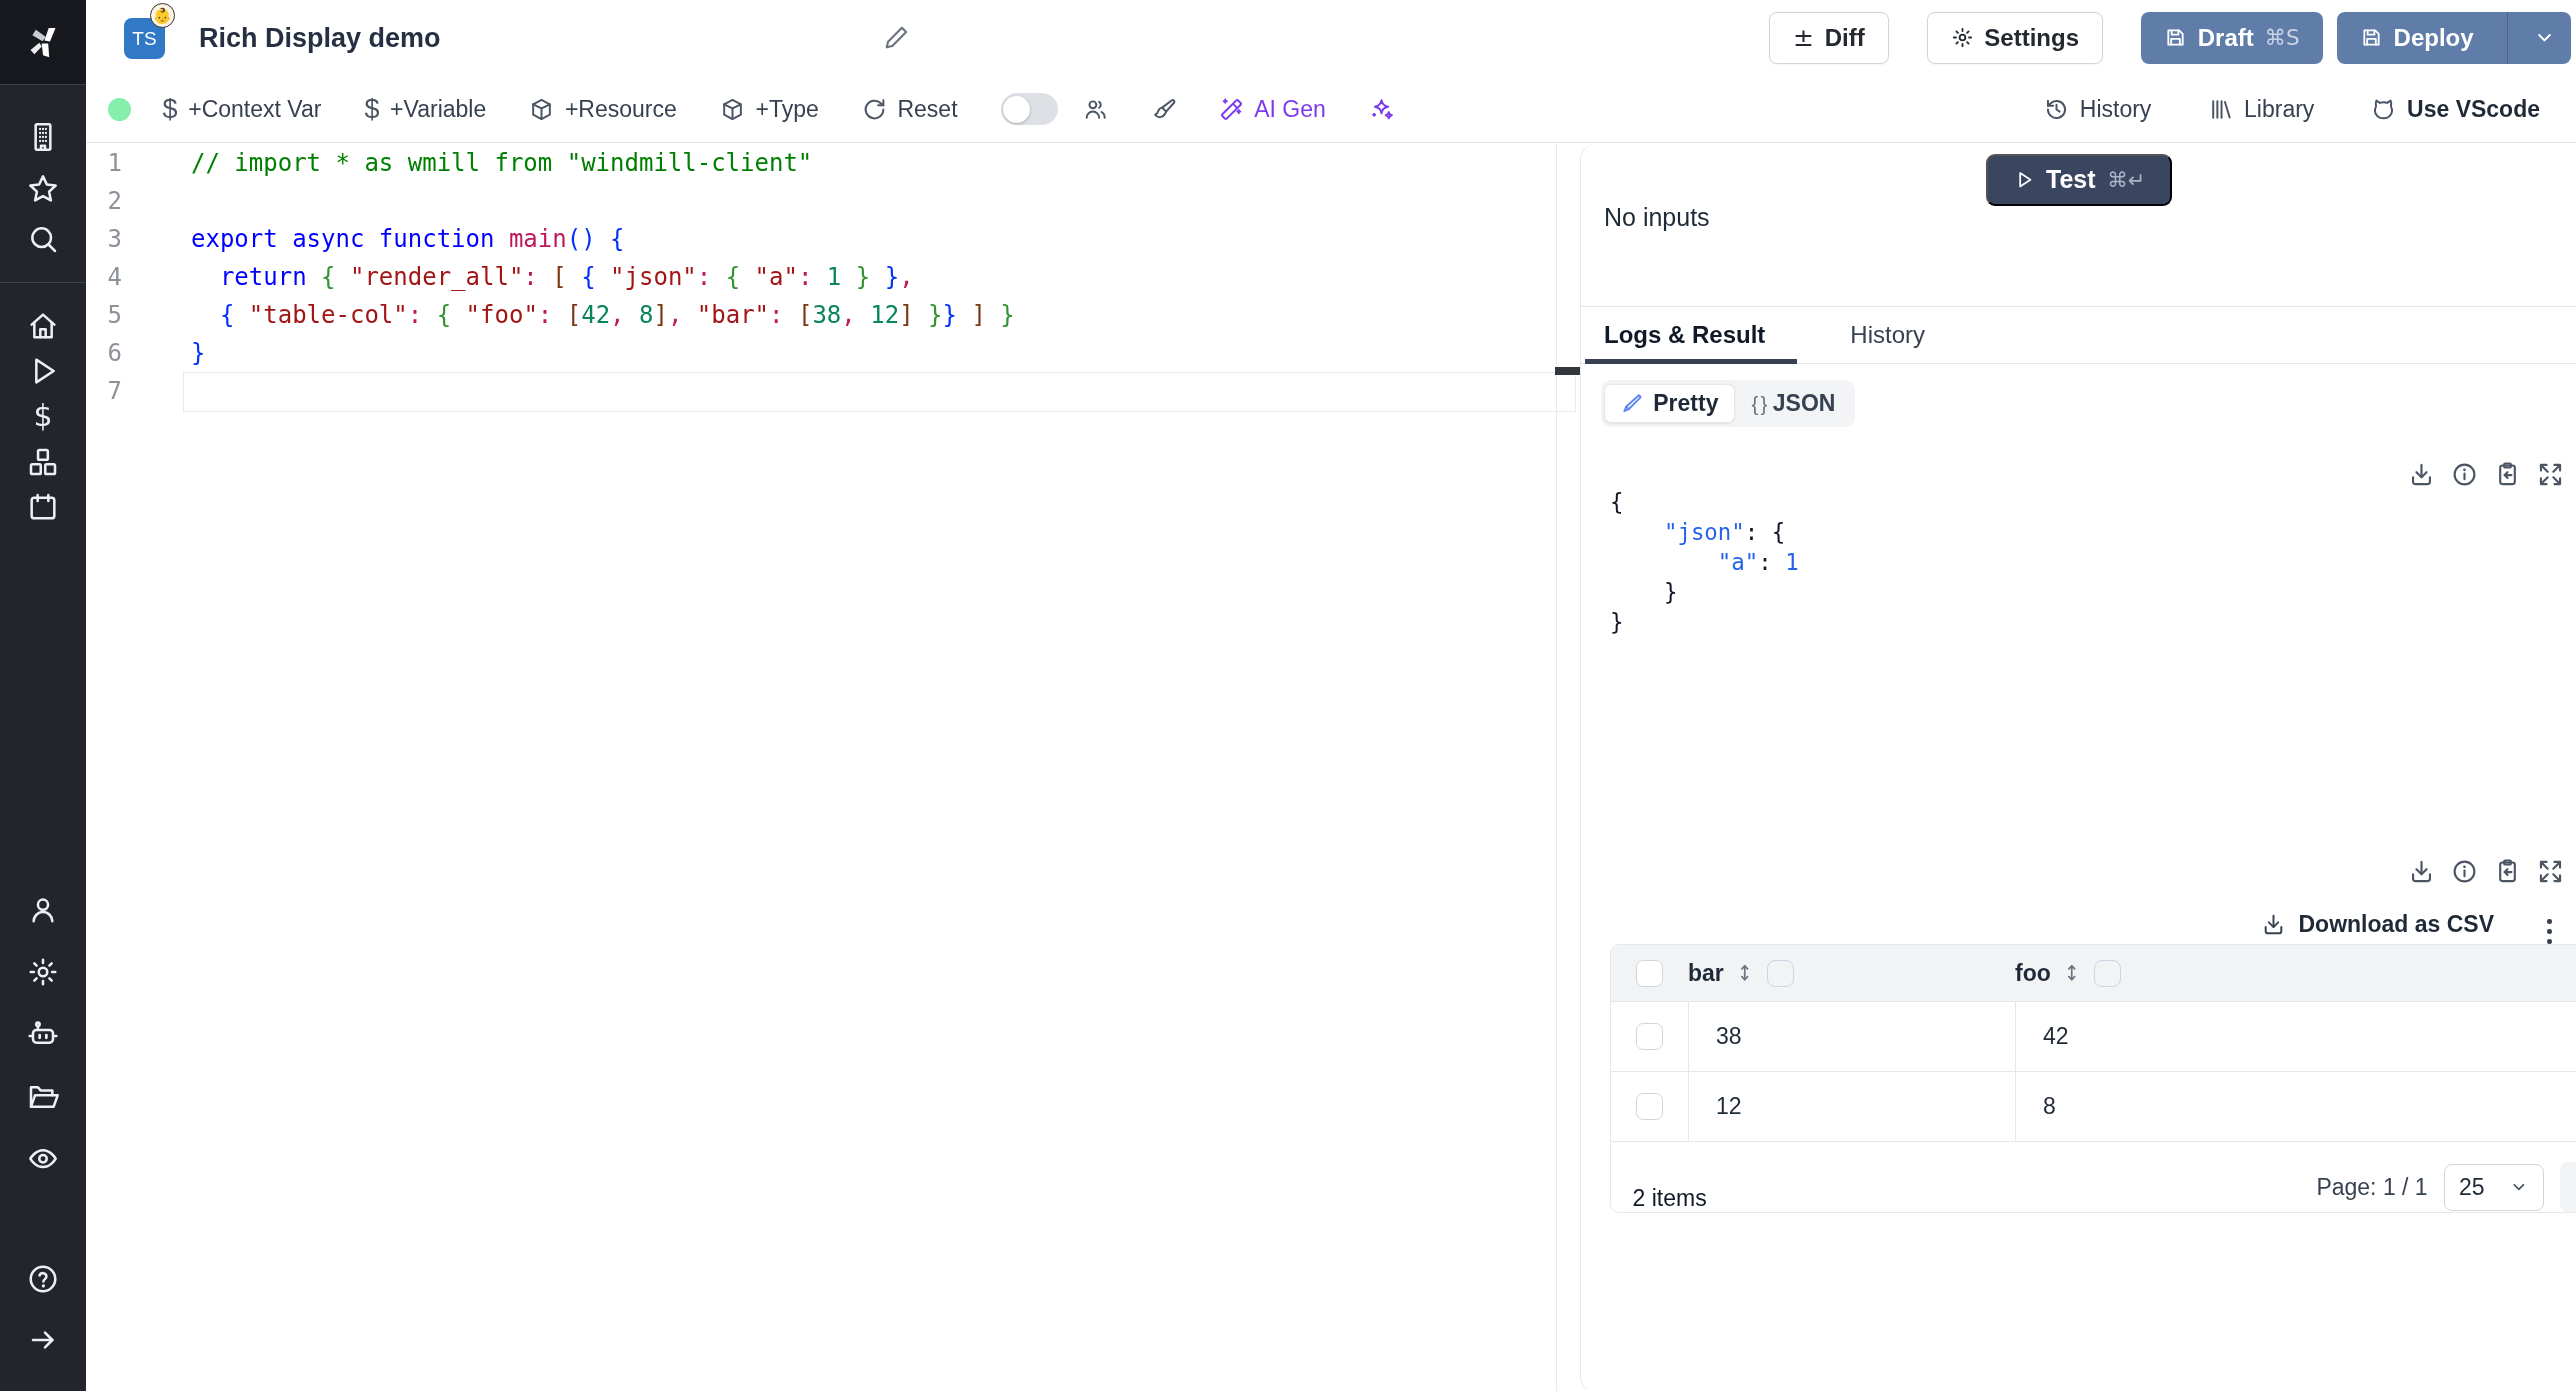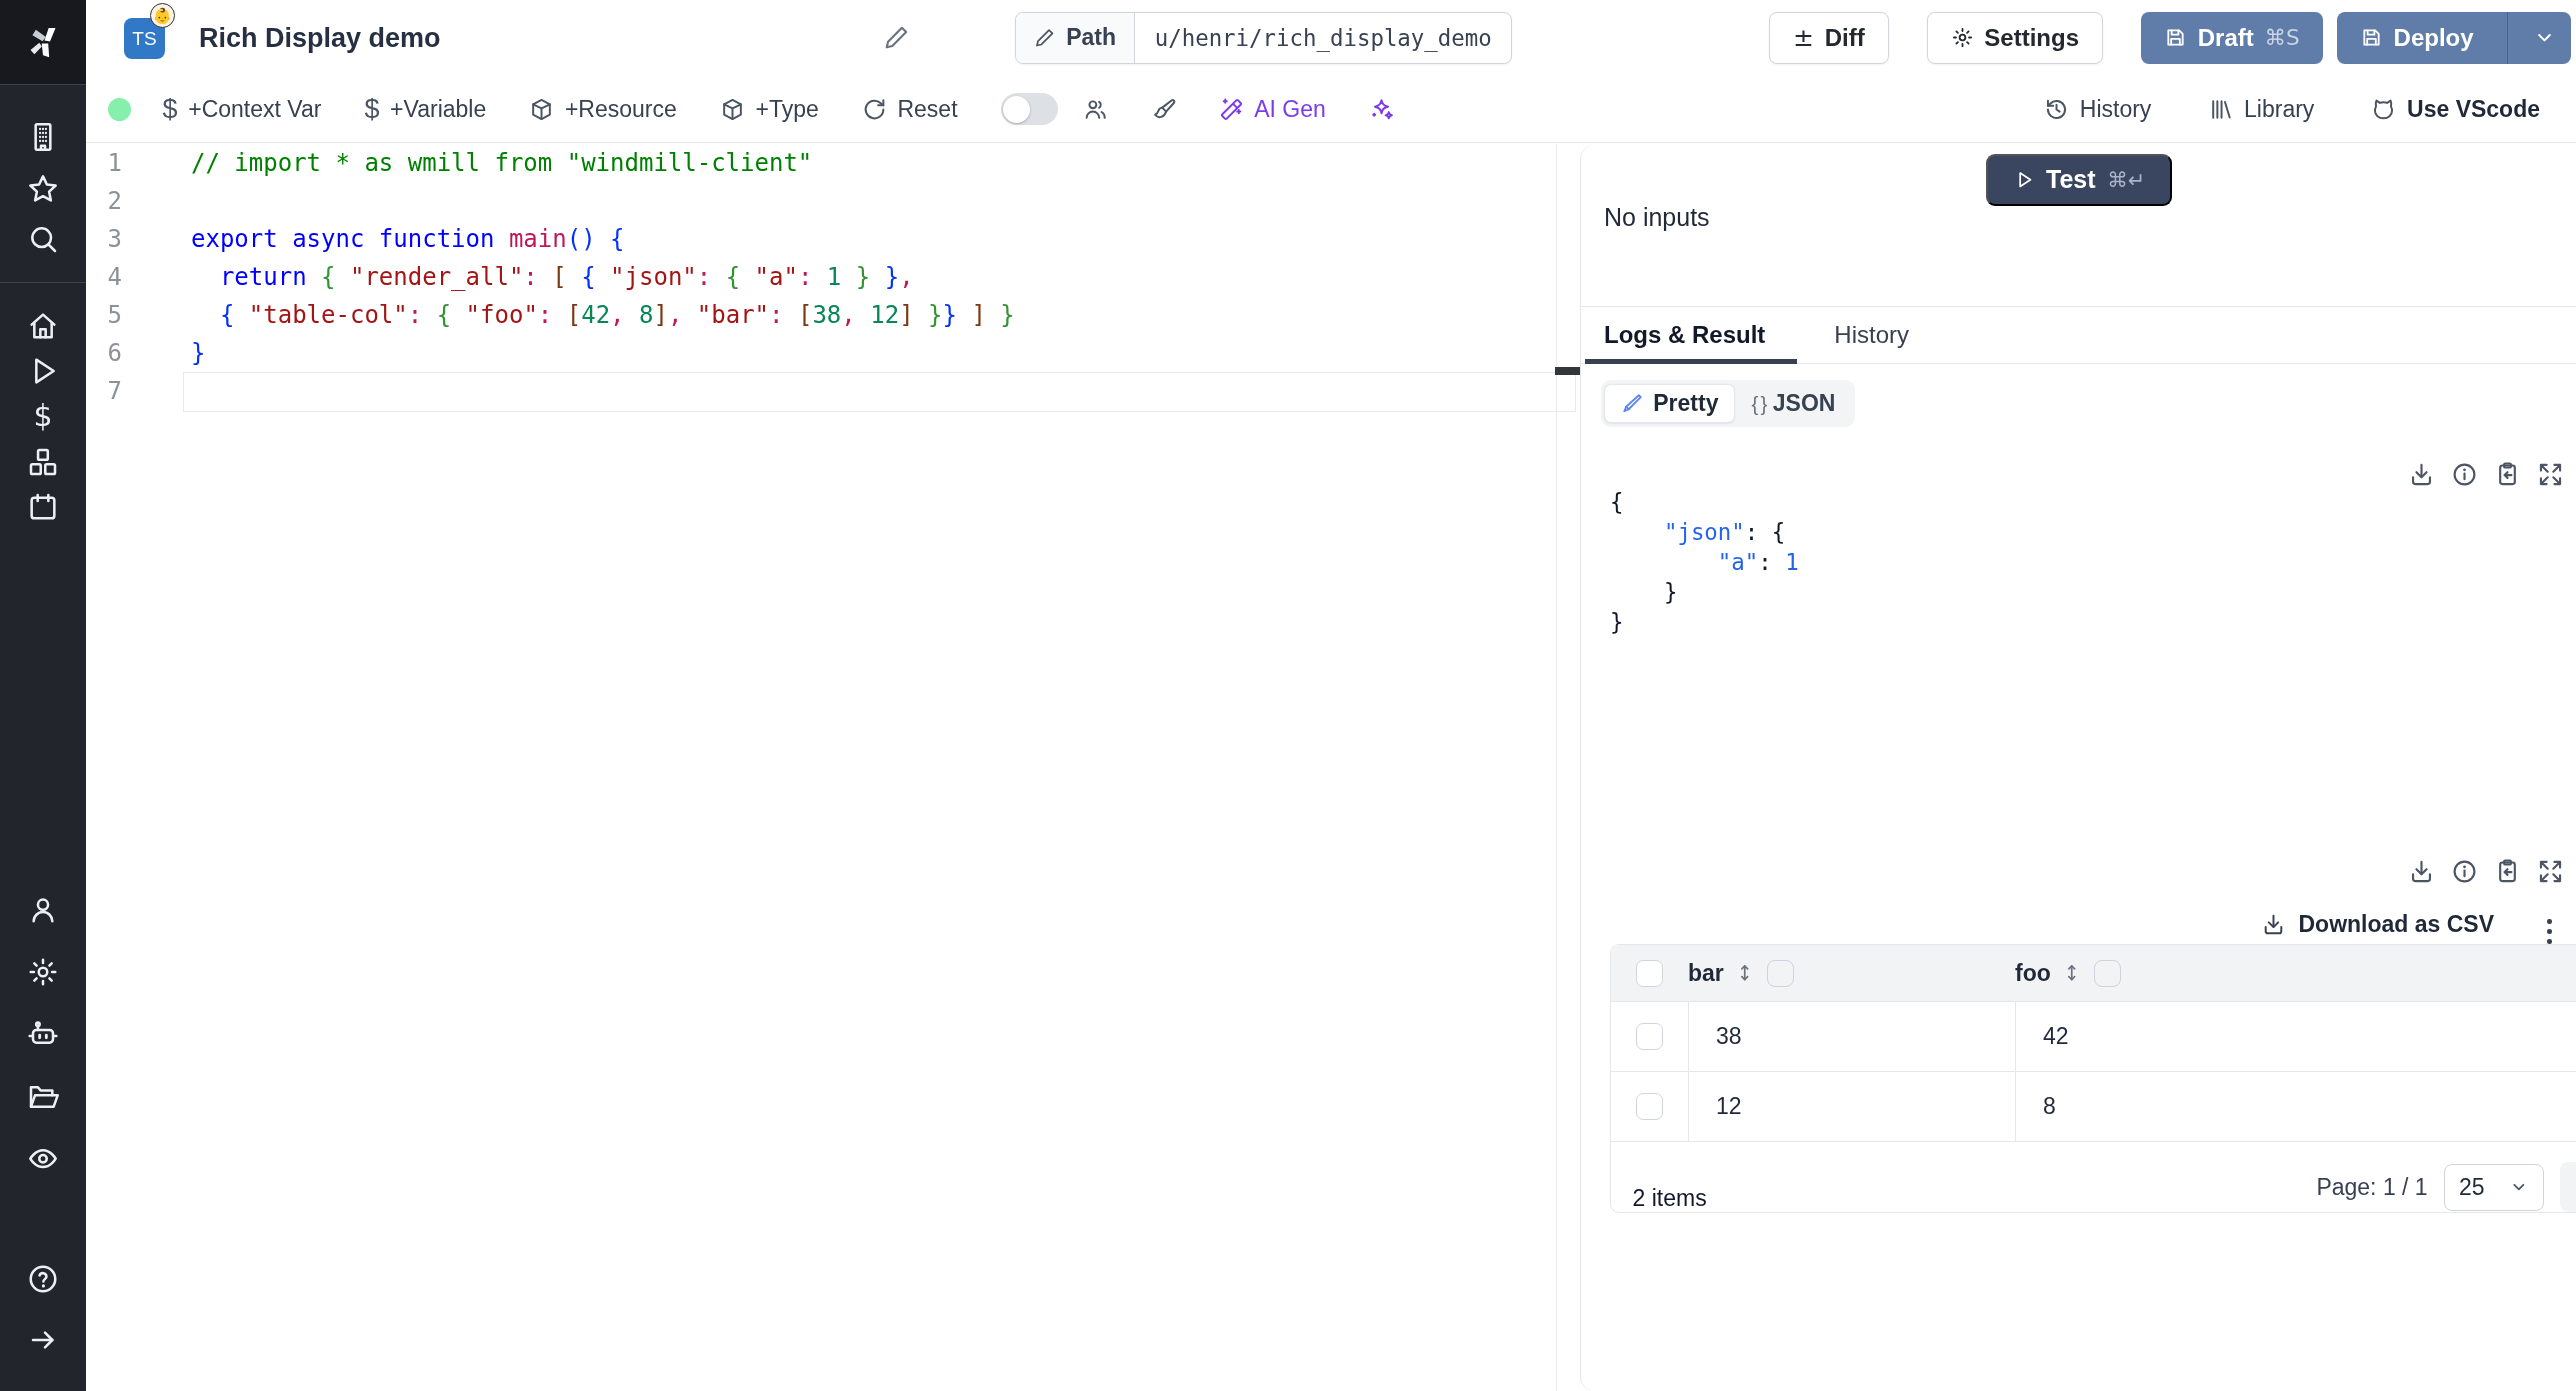--- a/index.html
+++ b/index.html
@@ -59,21 +59,21 @@
   .tok-pl{color:#be185d} .tok-b1{color:#0431fa} .tok-b2{color:#319331} .tok-b3{color:#7b3814}
   .split-handle { position:absolute; left:1555px; top:367px; width:25px; height:8px; background:#33373d; z-index:5; }
 
   
   .panel { position:absolute; left:1580px; top:144px; width:996px; height:1248px; background:#fff; border-left:0.9px solid #e5e7eb;border-radius:16px; }
   .test-btn { position:absolute; left:405px; top:9.8px; width:186px; height:52px; background:#3a4660; border-radius:9px; color:#fff; display:flex; align-items:center; justify-content:center; gap:11.6px; font-size:25px; font-weight:bold; }
   .test-btn svg { width:21.5px; height:21.5px; }
   .test-kbd { font-family:"DejaVu Sans",sans-serif; font-weight:normal; font-size:20.6px; color:#aab4c8; }
   .no-inputs { position:absolute; left:23px; top:59px; font-size:25px; color:#1f2937; }
   .pdiv1 { position:absolute; left:0; top:162px; width:996px; height:0.9px; background:#e5e7eb; }
-  .tabs { position:absolute; left:0; top:163px; width:996px; height:57px; border-bottom:0.9px solid #e5e7eb; display:flex; align-items:center; }
+  .tabs { position:absolute; left:0; top:163px; width:996px; height:57px; border-bottom:0.9px solid #e5e7eb; display:flex; align-items:center;gap:16px; }
   .tab { font-size:24px; padding:0 23px; height:57px; display:flex; align-items:center; position:relative; color:#374151; }
   .tab.active { font-weight:bold; color:#111827; }
   .tab.active::after { content:""; position:absolute; left:3.6px; right:-9px; bottom:0; height:4.5px; background:#374151; }
   .seg { position:absolute; left:19.7px; top:236px; height:47px; background:#f3f4f6; border-radius:9.8px; display:flex; align-items:center; padding:3.6px; }
   .seg-pretty { height:39px; background:#fff; border:0.9px solid #e5e7eb; border-radius:7.2px; box-shadow:0 0.9px 1.8px rgba(0,0,0,.08); display:flex; align-items:center; gap:9px; padding:0 16px; font-size:23px; font-weight:bold; color:#1f2937; }
   .seg-pretty svg { width:23px; height:23px; color:#5b86f2; }
   .seg-json { display:flex; align-items:center; gap:7.2px; padding:0 16px; font-size:23px; font-weight:bold; color:#374151; }
   .braces { color:#6b7280; font-size:20.6px; letter-spacing:-1.8px; font-weight:normal; }
   .icrow { position:absolute; display:flex; gap:16px; color:#4b5563; }
   .icrow .ric { width:27px; height:27px; }
@@ -239,31 +239,20 @@
 
   <div class="topbar">
     <div class="ts-badge">TS</div>
     <div class="ts-emoji">👶</div>
     <div class="title">Rich Display demo</div>
     <div class="ghost-ic" style="left:792px; top:19.7px">
         <svg viewBox="0 0 24 24" fill="none" stroke="currentColor" stroke-width="1.9" stroke-linecap="round" stroke-linejoin="round">
           <path d="M16.8 3.4l3.8 3.8L8.3 19.5l-5 1.2 1.2-5Z"></path>
         </svg>
       </div>
-    <div class="pathgrp">
-      <div class="path-l">
-        <span style="display:flex">
-            <svg viewBox="0 0 24 24" fill="none" stroke="currentColor" stroke-width="1.9" stroke-linecap="round" stroke-linejoin="round">
-              <path d="M16.8 3.4l3.8 3.8L8.3 19.5l-5 1.2 1.2-5Z"></path>
-            </svg>
-          </span>
-        <span>Path</span>
-      </div>
-      <div class="path-r">u/henri/rich_display_demo</div>
-    </div>
     <div class="hdr-right">
       <button class="btn white">
         <span class="pm">±</span>
         <span>Diff</span>
       </button>
       <div style="width:38px"></div>
       <button class="btn white">
         <span style="display:flex">
             <svg viewBox="0 0 24 24" fill="none" stroke="currentColor" stroke-width="1.9" stroke-linecap="round" stroke-linejoin="round">
               <circle cx="12" cy="12" r="3"></circle>

